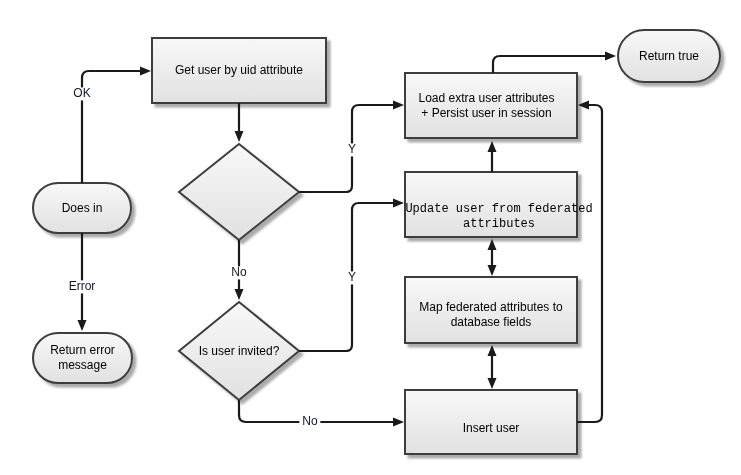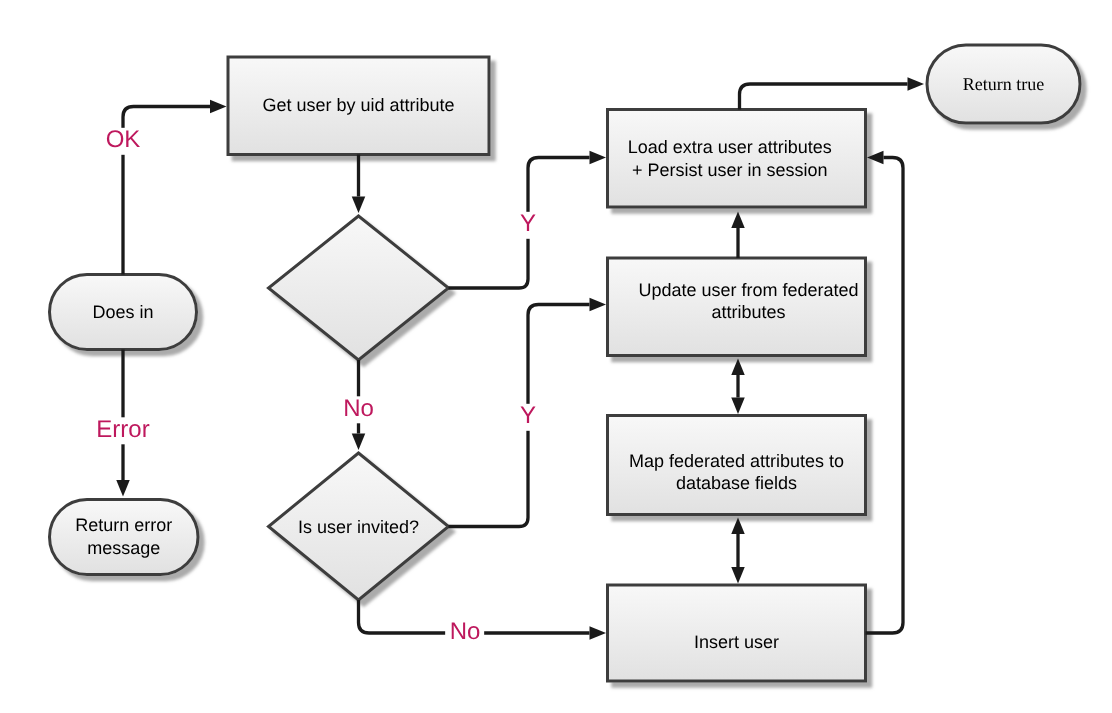--- a/index.html
+++ b/index.html
@@ -44,22 +44,22 @@
     line-height: 1.25;
     color: #000000;
     white-space: pre-line;
     pointer-events: none;
   }
   .elabel {
     position: absolute;
     transform: translate(-50%, -50%);
     background: #ffffff;
     padding: 0 3px;
-    font-size: 16px;
-    color: #be185d;
+    font-size: 12px;
+    color: #0f172a;
     line-height: 1.1;
   }
 </style>
 </head>
 <body>
 
 <div class="canvas">
 
   <svg width="741" height="475" viewBox="0 0 741 475">
     <defs>
@@ -120,24 +120,24 @@
 
     <path class="edge" d="M577,422 H595 Q602,422 602,415 V112 Q602,105 595,105 H589"></path>
     <polygon class="ah" points="578,105 589,100.5 589,109.5"></polygon>
   </svg>
 
   <div class="node" style="left:33px;  top:183px; width:98px;  height:50px;">Does in</div>
   <div class="node" style="left:152px; top:38px;  width:174px; height:65px;">Get user by uid attribute</div>
   <div class="node" style="left:179px; top:302px; width:120px; height:98px;text-align:center;">Is user invited?</div>
   <div class="node" style="left:33px;  top:333px; width:99px;  height:50px;">Return error
 message</div>
-  <div class="node" style="left:618px; top:30px;  width:102px; height:52px;font-family:Liberation Serif, serif;">Return true</div>
+  <div class="node" style="left:618px; top:30px;  width:102px; height:52px;">Return true</div>
   <div class="node" style="left:405px; top:73px;  width:163px; height:65px;">Load extra user attributes
 + Persist user in session</div>
-  <div class="node" style="left:405px; top:168px; width:188px; height:65px;">Update user from federated
+  <div class="node" style="left:405px; top:184px; width:188px; height:65px;font-family:Liberation Mono, monospace;">Update user from federated
 attributes</div>
   <div class="node" style="left:405px; top:277px; width:172px; height:76px;">Map federated attributes to
 database fields</div>
   <div class="node" style="left:405px; top:390px; width:172px; height:76px;">Insert user</div>
 
   <div class="elabel" style="left:82px;  top:94px;">OK</div>
   <div class="elabel" style="left:82px;  top:287px;text-align:center;">Error</div>
   <div class="elabel" style="left:352px; top:150px;">Y</div>
   <div class="elabel" style="left:239px; top:273px;">No</div>
   <div class="elabel" style="left:352px; top:278px;">Y</div>

